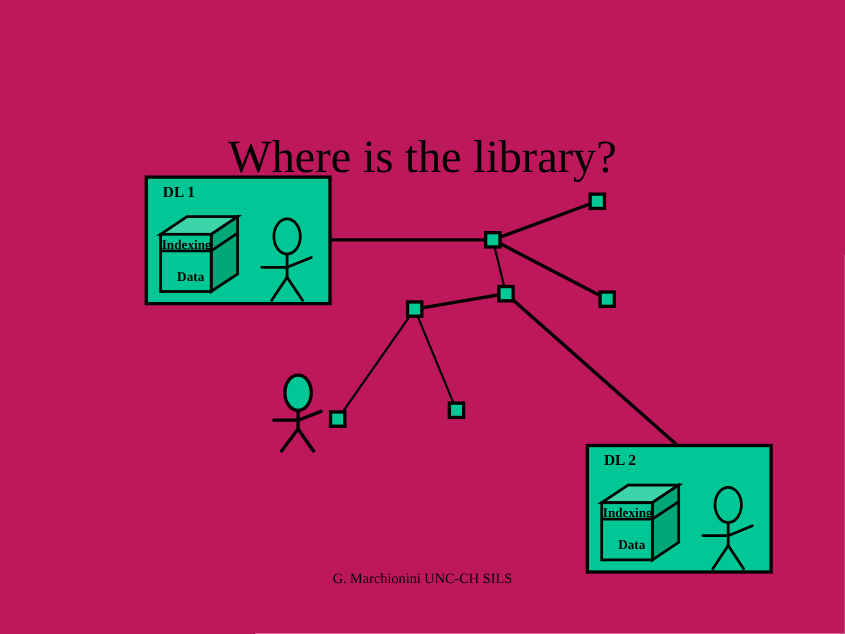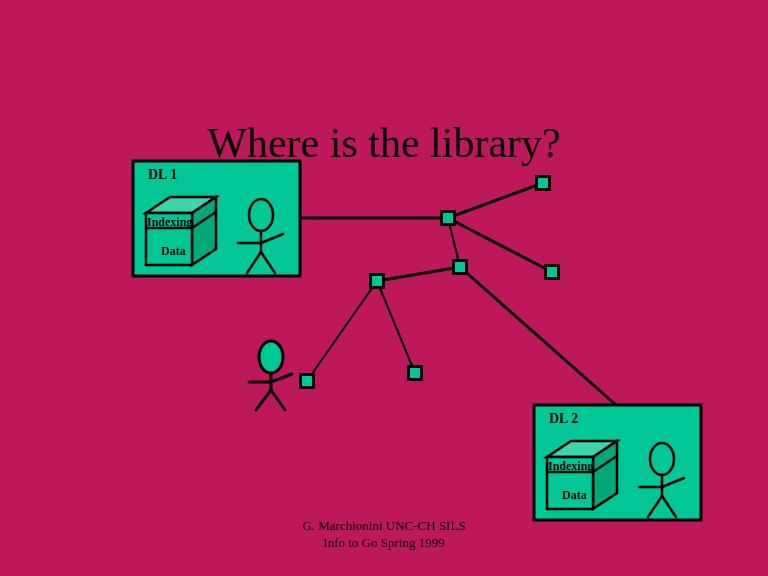--- a/index.html
+++ b/index.html
@@ -155,16 +155,15 @@
       <rect x="545.5" y="265.5" width="13" height="13" fill="#00C795" stroke="#000000" stroke-width="3"></rect>
       <rect x="370.5" y="274.5" width="13" height="13" fill="#00C795" stroke="#000000" stroke-width="3"></rect>
       <rect x="300.5" y="374.5" width="13" height="13" fill="#00C795" stroke="#000000" stroke-width="3"></rect>
       <rect x="408.5" y="366.5" width="13" height="13" fill="#00C795" stroke="#000000" stroke-width="3"></rect>
     </g>
 
   </svg>
 
   <div class="footer">
     <span class="footer-line">G. Marchionini  UNC-CH SILS</span>
-    <span class="footer-line">Info to Go  Spring 1999</span>
   </div>
 
 </div>
 
 </body></html>

